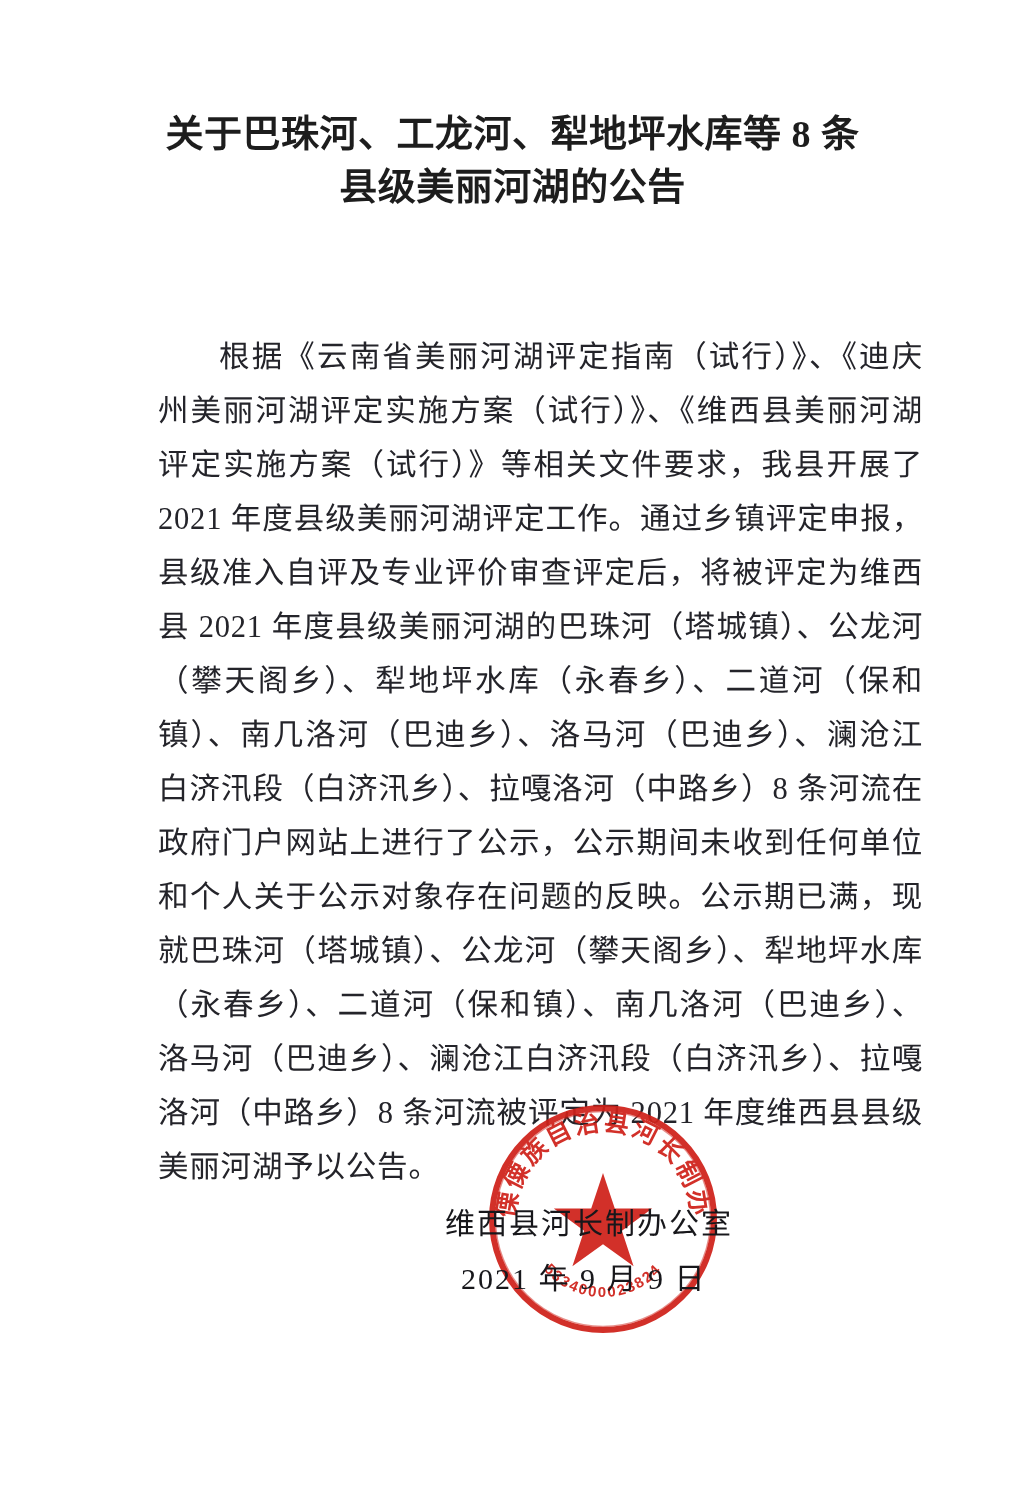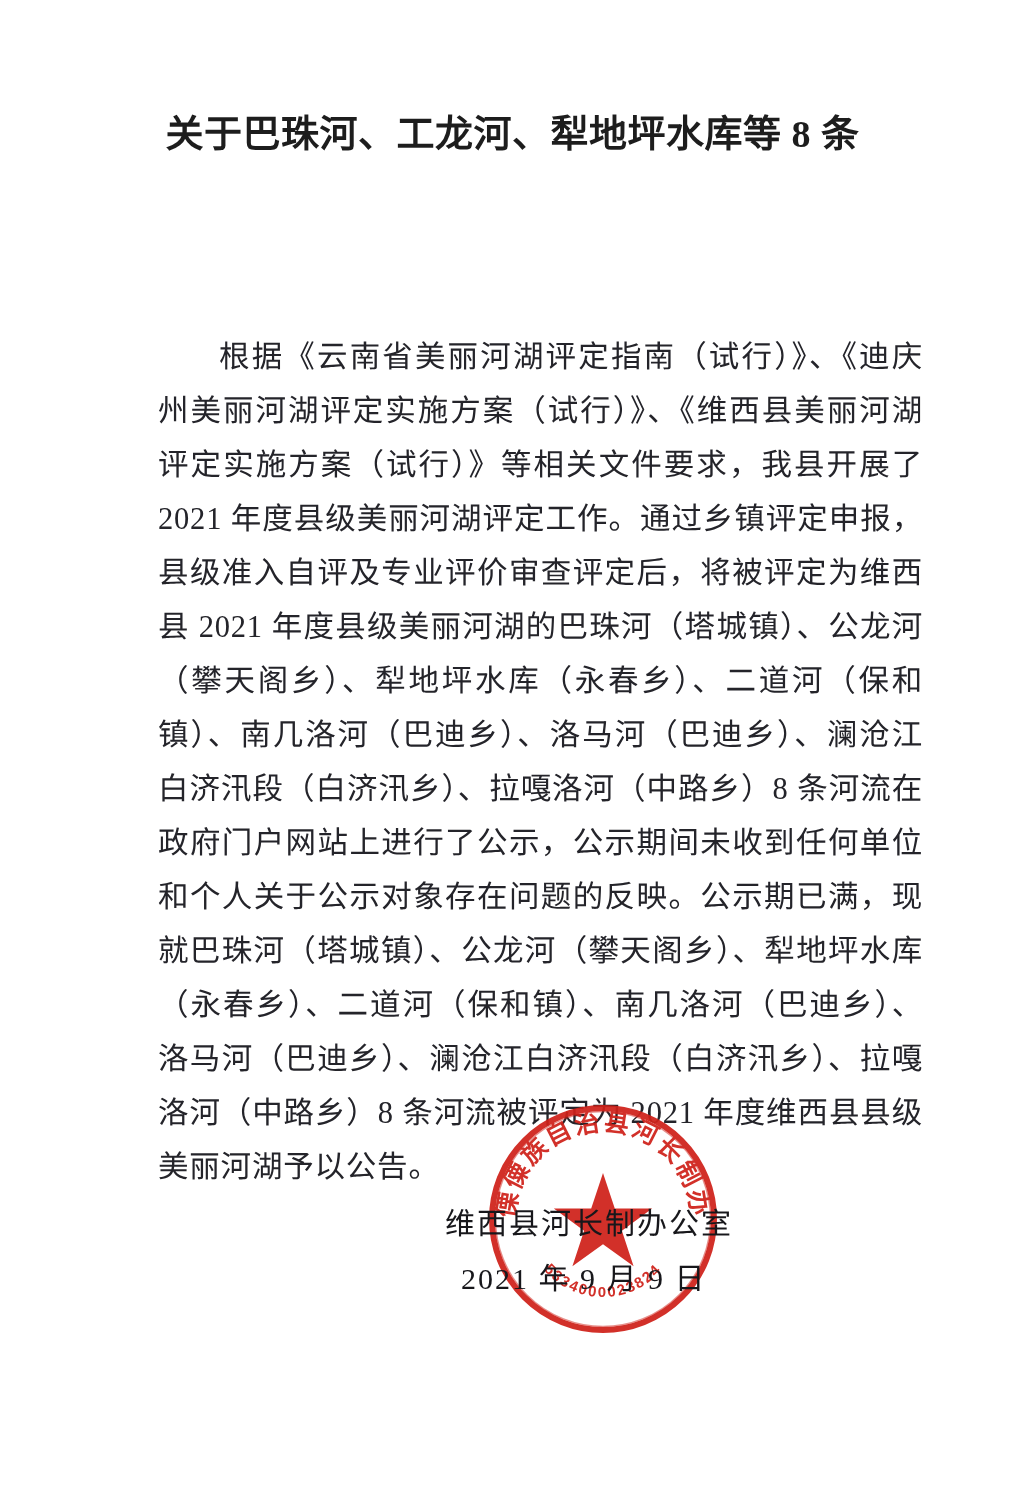--- a/index.html
+++ b/index.html
@@ -95,20 +95,21 @@
   }
   .seal svg { display: block; width: 100%; height: 100%; }
 </style>
 </head>
 <body>
 
 <div class="page">
 
   <div class="doc-title">
     <span class="tline">关于巴珠河、工龙河、犁地坪水库等 8 条</span>
+    <span class="tline">县级美丽河湖的公告</span>
   </div>
 
   <div class="doc-body">
     <p>根据《云南省美丽河湖评定指南（试行）》、《迪庆州美丽河湖评定实施方案（试行）》、《维西县美丽河湖评定实施方案（试行）》等相关文件要求，我县开展了 2021 年度县级美丽河湖评定工作。通过乡镇评定申报，县级准入自评及专业评价审查评定后，将被评定为维西县 2021 年度县级美丽河湖的巴珠河（塔城镇）、公龙河（攀天阁乡）、犁地坪水库（永春乡）、二道河（保和镇）、南几洛河（巴迪乡）、洛马河（巴迪乡）、澜沧江白济汛段（白济汛乡）、拉嘎洛河（中路乡）8 条河流在政府门户网站上进行了公示，公示期间未收到任何单位和个人关于公示对象存在问题的反映。公示期已满，现就巴珠河（塔城镇）、公龙河（攀天阁乡）、犁地坪水库（永春乡）、二道河（保和镇）、南几洛河（巴迪乡）、洛马河（巴迪乡）、澜沧江白济汛段（白济汛乡）、拉嘎洛河（中路乡）8 条河流被评定为 2021 年度维西县县级美丽河湖予以公告。</p>
   </div>
 
   <div class="seal">
     <svg viewBox="0 0 232 232" xmlns="http://www.w3.org/2000/svg" aria-hidden="true">
       <defs>
         <path id="arcTop" d="M 28 116 A 88 88 0 0 1 204 116" fill="none"></path>

